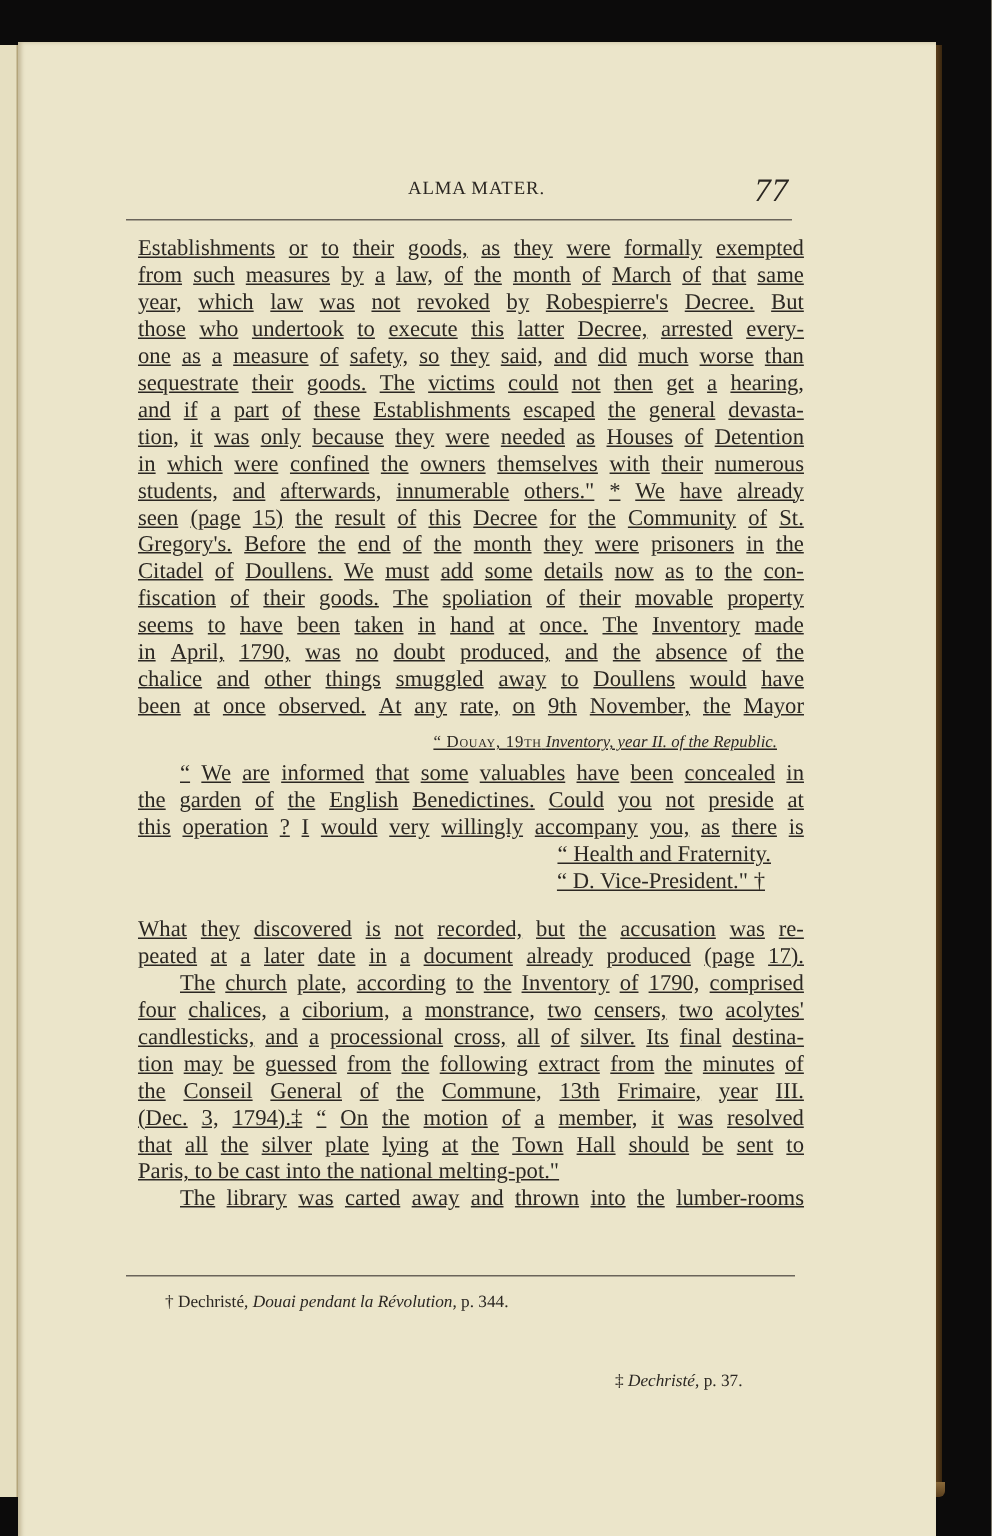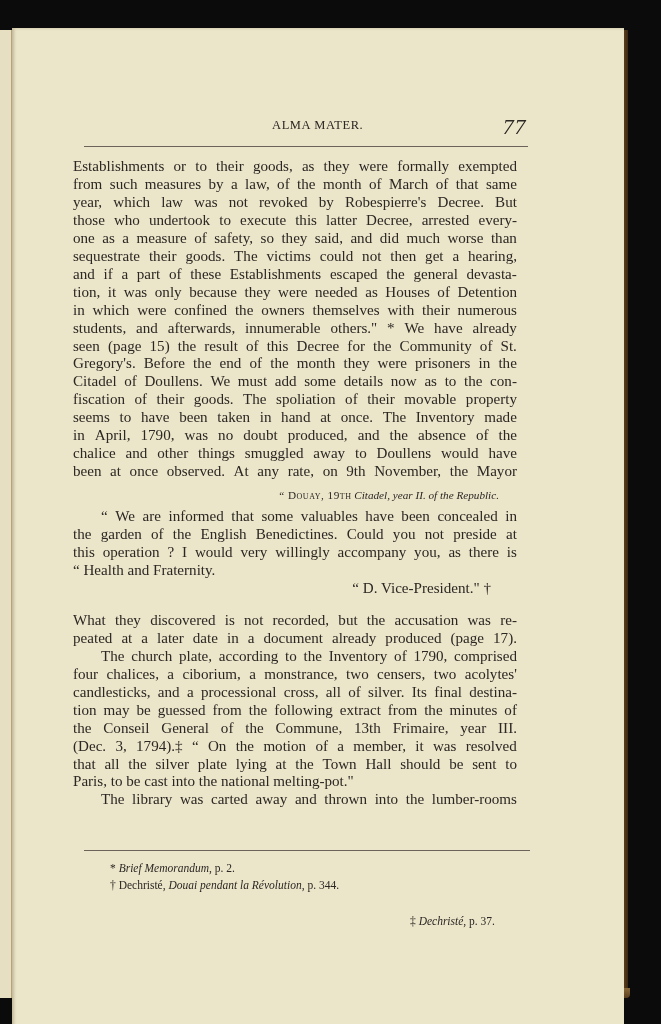--- a/index.html
+++ b/index.html
@@ -33,34 +33,34 @@
     position: absolute; top: 88px; left: 74px; width: 440px;
     font-size: 12.5px; letter-spacing: 0.6px;
   }
   .running-head .title { position: absolute; left: 186px; top: 2px; }
   .running-head .pageno { position: absolute; right: 0; top: -2px; font-style: italic; font-size: 22px; }
   .head-rule {
     position: absolute; top: 118px; left: 0px; width: 514px; height: 1px;
     background: #6a645a;
   }
   .body-text {
-    position: absolute; top: 130px; left: 61px; width: 444px;
-    font-size: 15.1px; line-height: 17.95px;
+    position: absolute; top: 130px; left: 80px; width: 444px;
+    font-size: 15.1px; line-height: 17.95px; text-decoration: underline;
   }
   .line { white-space: nowrap; display: flex; justify-content: space-between; }
   .line.last { justify-content: flex-start; }
   .line.indent { padding-left: 28px; }
   .line span { display: inline; }
   .dateline {
     text-align: right; font-size: 11.2px; padding-right: 18px;
     margin: 6px 0 3px 0; white-space: nowrap;
   }
   .dateline .sc { font-variant: small-caps; letter-spacing: 0.5px; margin-top: 27px; }
   .dateline i { font-style: italic; }
-  .sig { padding-right: 22px; white-space: nowrap; }
+  .sig { text-align: right; padding-right: 22px; white-space: nowrap; }
   .sig2 { text-align: right; padding-right: 26px; white-space: nowrap; margin-bottom: 14px; }
   .foot-rule {
     position: absolute; top: 822px; left: 72px; width: 446px; height: 1px;
     background: #6a645a;
   }
   .footnotes {
     position: absolute; top: 832px; left: 98px; width: 420px;
     font-size: 11.5px; line-height: 17px;
   }
   .footnotes i { font-style: italic; }
@@ -319,21 +319,21 @@
           <span>rate,</span>
           <span>on</span>
           <span>9th</span>
           <span>November,</span>
           <span>the</span>
           <span>Mayor</span>
         </div>
       </div>
     <div class="dateline">
       <span class="sc">“ Douay, 19th</span>
-      <i>Citadel, year II. of the Republic.</i>
+      <i>Inventory, year II. of the Republic.</i>
     </div>
     <div id="letter">
         <div class="line indent">
           <span>“</span>
           <span>We</span>
           <span>are</span>
           <span>informed</span>
           <span>that</span>
           <span>some</span>
           <span>valuables</span>
@@ -510,22 +510,19 @@
           <span>into</span>
           <span>the</span>
           <span>lumber-rooms</span>
         </div>
       </div>
   </div>
 
   <div class="foot-rule"></div>
   <div class="footnotes">
     <div>
-      <span>* </span><i>Brief Memorandum</i><span>, p. 2.</span>
-    </div>
-    <div>
       <span>† Dechristé, </span><i>Douai pendant la Révolution</i><span>, p. 344.</span>
     </div>
     <div class="fn3">
       <span>‡ </span><i>Dechristé</i><span>, p. 37.</span>
     </div>
   </div>
 </div>
 
 </body></html>

